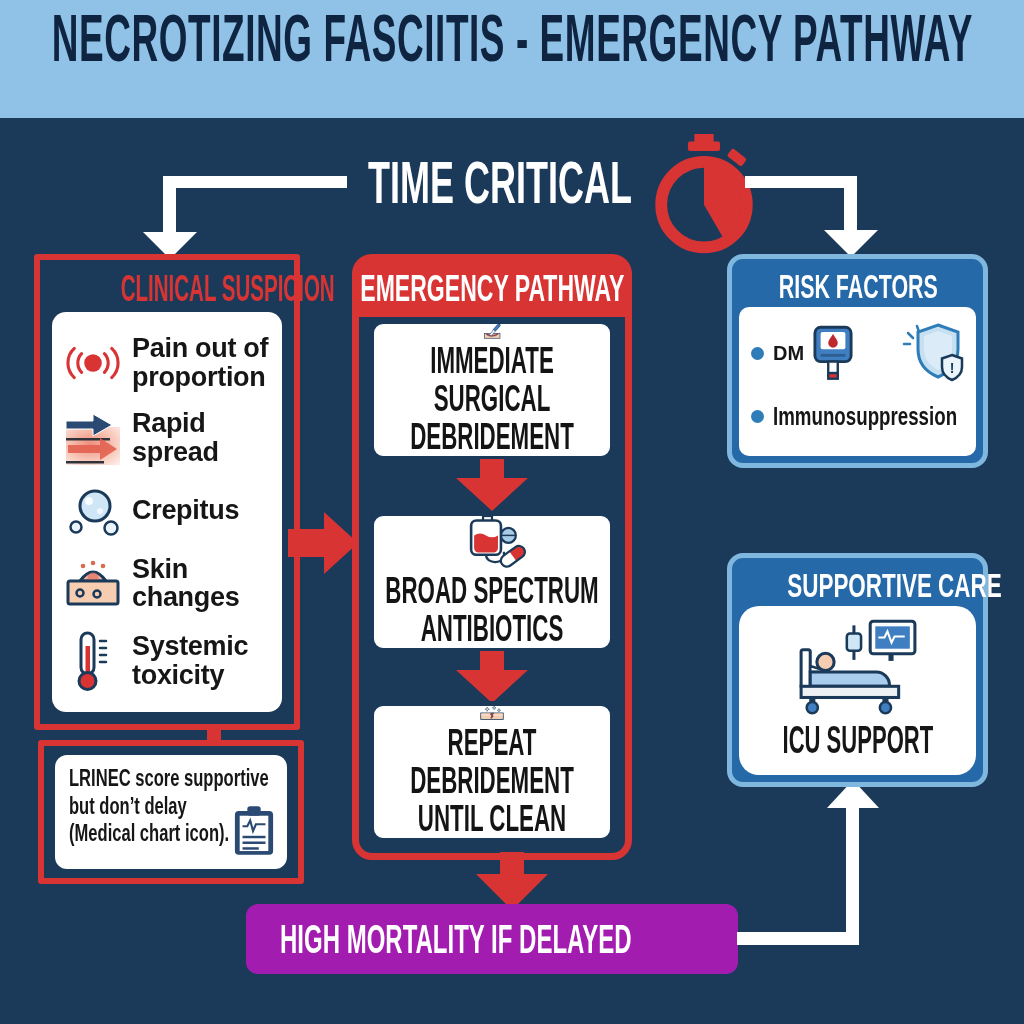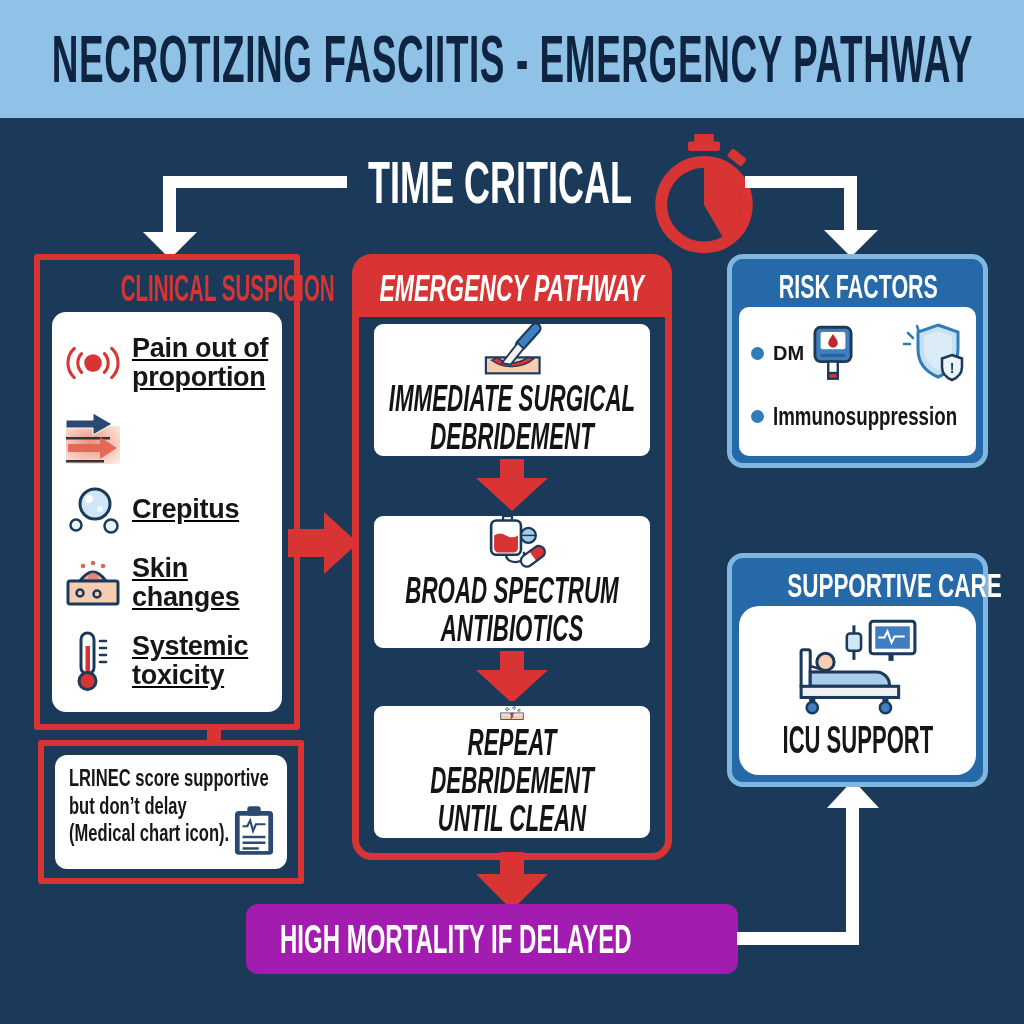--- a/index.html
+++ b/index.html
@@ -3,56 +3,56 @@
 <meta charset="utf-8">
 <style>
   html,body{margin:0;padding:0;background:#1b3a5a;}
   #stage{position:relative;width:1024px;height:1024px;background:#1b3a5a;
          font-family:"Liberation Sans",sans-serif;overflow:hidden;}
   .abs{position:absolute;}
   .cnd{display:inline-block;white-space:nowrap;font-weight:bold;}
   .ml{white-space:pre-line;}
   
   #banner{left:0;top:0;width:1024px;height:118px;background:#8fc2e6;
-          display:flex;align-items:center;justify-content:center;}
+          display:flex;align-items:flex-start;justify-content:center;}
   #banner .cnd{font-size:66px;color:#0f2440;transform:scaleX(.56);letter-spacing:1px;}
   
   #tc-label{left:0;top:148px;width:1000px;text-align:center;}
   #tc-label .cnd{font-size:60px;color:#ffffff;transform:scaleX(.6);}
   
   .wbar{background:#ffffff;position:absolute;}
   .head-down{position:absolute;width:0;height:0;border-left:27px solid transparent;
              border-right:27px solid transparent;border-top:27px solid #ffffff;}
   .head-up{position:absolute;width:0;height:0;border-left:26px solid transparent;
            border-right:26px solid transparent;border-bottom:28px solid #ffffff;}
   
   .red-panel{border:6px solid #d93434;border-radius:3px;box-sizing:border-box;}
   #clinical{left:34px;top:254px;width:266px;height:476px;}
   .panel-title{width:100%;text-align:center;margin-top:8px;}
   #clinical .panel-title .cnd{font-size:36px;color:#d93434;transform:scaleX(.57);}
   #cs-box{position:absolute;left:12px;right:12px;top:52px;bottom:12px;background:#fff;
           border-radius:14px;display:flex;flex-direction:column;justify-content:space-between;
-          padding:22px 10px 20px 12px;box-sizing:border-box;text-decoration:underline;}
+          padding:22px 10px 20px 12px;box-sizing:border-box;}
   .cs-item{display:flex;align-items:center;gap:10px;}
   .cs-icon{width:58px;flex:none;display:flex;justify-content:center;}
   .cs-item .lbl{font-size:27px;font-weight:bold;color:#161616;line-height:1.07;letter-spacing:-.3px;}
   #cs-connector{left:207px;top:724px;width:14px;height:20px;background:#d93434;}
   
   #lrinec{left:38px;top:740px;width:266px;height:144px;}
   #lrinec-inner{position:absolute;left:11px;right:11px;top:9px;bottom:9px;background:#fff;
                 border-radius:12px;padding:10px 10px 6px 14px;box-sizing:border-box;}
   #lrinec-inner .txt{display:block;width:140%;transform:scaleX(.72);transform-origin:left top;
                      font-size:23px;font-weight:bold;color:#161616;line-height:1.2;}
   #lrinec-icon{position:absolute;right:12px;bottom:12px;}
   
   .red-fill{fill:#d93434;}
   #right-arrow{left:288px;top:512px;}
   
-  #ep{left:352px;top:254px;width:320px;height:606px;border:7px solid #d93434;
-      border-radius:20px;box-sizing:border-box;font-style:italic;}
+  #ep{left:352px;top:254px;width:280px;height:606px;border:7px solid #d93434;
+      border-radius:20px;box-sizing:border-box;}
   #ep-header{position:absolute;left:0;right:0;top:0;height:56px;background:#d93434;
              border-radius:11px 11px 0 0;display:flex;align-items:center;justify-content:center;}
   #ep-header .cnd{font-size:36px;color:#ffffff;transform:scaleX(.64);}
   .step{position:absolute;left:10px;right:10px;background:#ffffff;border:5px solid #1b3a5a;
         border-radius:14px;display:flex;flex-direction:column;align-items:center;
         justify-content:center;gap:2px;box-sizing:border-box;}
   .step .lbl{font-size:36px;font-weight:bold;color:#141414;text-align:center;line-height:1.06;
              width:150%;margin:0 -25%;transform:scaleX(.62);}
   .ep-arrow{position:absolute;left:50%;transform:translateX(-50%);}
   
@@ -134,20 +134,21 @@
                   <stop offset="100%" stop-color="#fdeee8"></stop>
               </radialGradient>
             </defs>
             <rect x="0" y="16" width="54" height="38" fill="url(#rg)"></rect>
             <rect x="0" y="27" width="44" height="2.5" fill="#30343a"></rect>
             <polygon points="0,10 27,10 27,3 46,14 27,25 27,18 0,18" fill="#2b4a73" stroke="#fff" stroke-width="1"></polygon>
             <polygon points="2,34 34,34 34,27 51,38 34,49 34,42 2,42" fill="#e26150" opacity=".9"></polygon>
             <rect x="0" y="50" width="38" height="2.5" fill="#30343a"></rect>
           </svg>
         </span>
+        <span class="lbl">Rapid spread</span>
       </div>
 
       <div class="cs-item">
         <span class="cs-icon">
           <svg width="52" height="52" viewBox="0 0 52 52">
             <circle cx="28" cy="21" r="15" fill="#cfe6f6" stroke="#1b3a5a" stroke-width="3"></circle>
             <circle cx="22" cy="16" r="4" fill="#ffffff" opacity=".85"></circle>
             <circle cx="33" cy="26" r="3" fill="#ffffff" opacity=".7"></circle>
             <circle cx="9" cy="42" r="5.5" fill="#e9f4fb" stroke="#1b3a5a" stroke-width="2.5"></circle>
             <circle cx="44" cy="43" r="6.5" fill="#e9f4fb" stroke="#1b3a5a" stroke-width="2.5"></circle>

